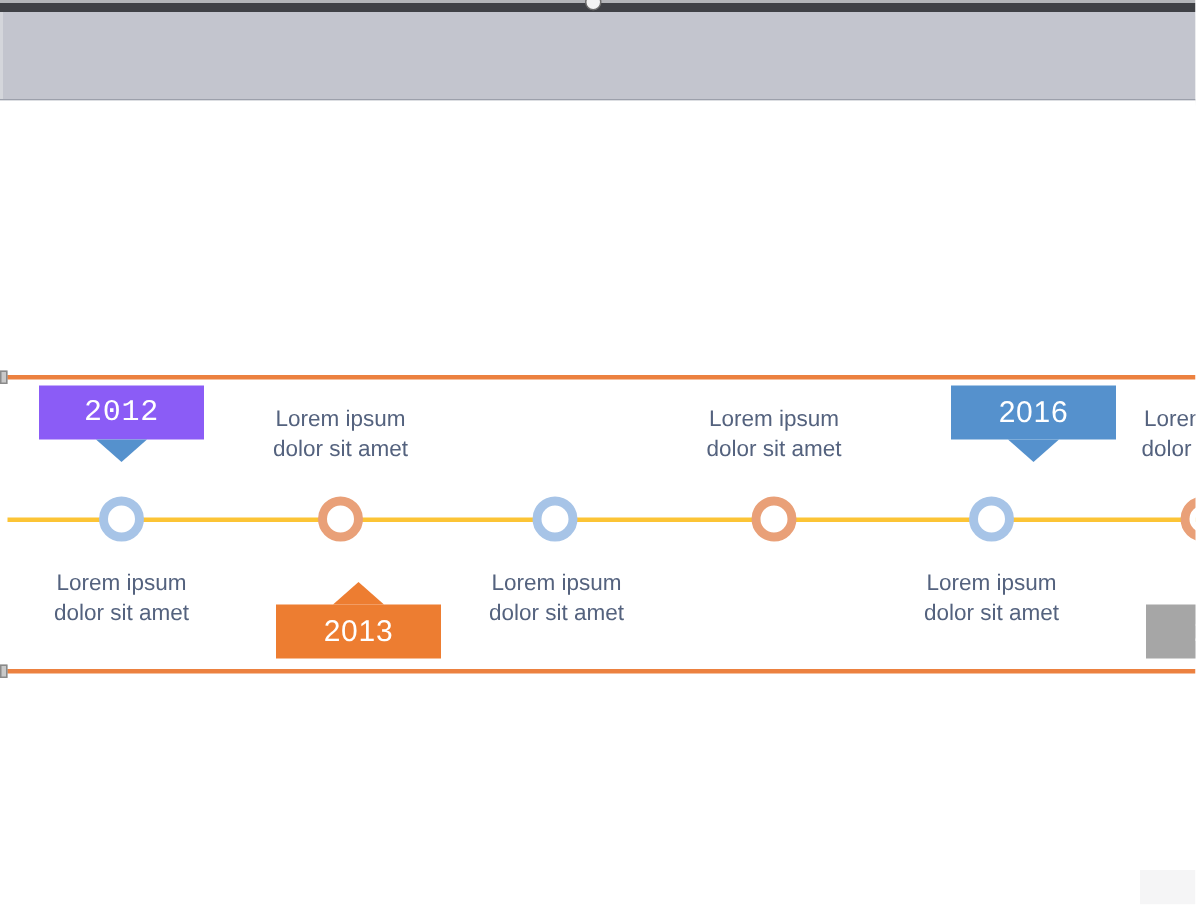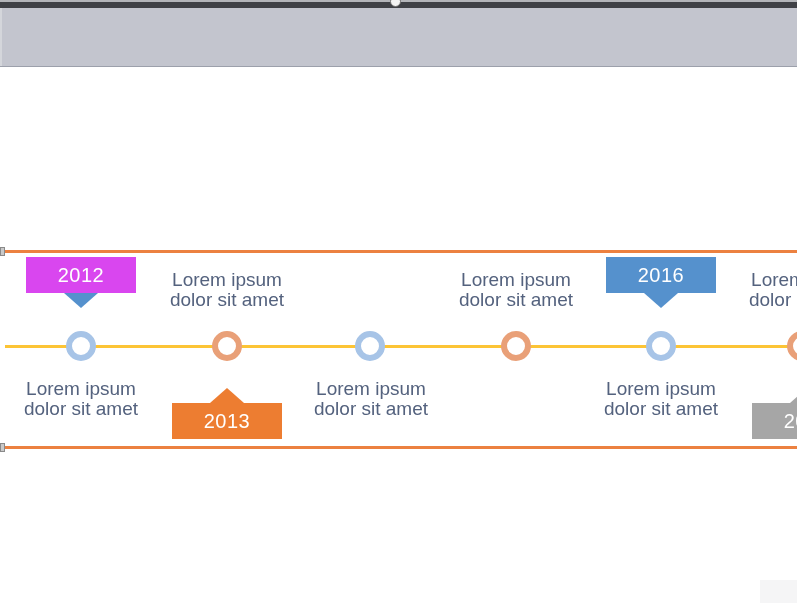--- a/index.html
+++ b/index.html
@@ -45,29 +45,29 @@
 
   .callout{position:absolute;width:110px;height:36px;}
   .callout .box{
     position:absolute;left:0;top:0;width:110px;height:36px;
     display:flex;align-items:center;justify-content:center;
   }
   .callout .year{
     color:#ffffff;font-size:20px;letter-spacing:0.5px;
   }
   .callout.above{top:190px;}   
-  .callout.below{top:336px;}   
+  .callout.below{top:336px;margin-left:12px;}   
   .tail{position:absolute;left:50%;margin-left:-17px;width:0;height:0;
         border-left:17px solid transparent;border-right:17px solid transparent;}
   .callout.above .tail{top:36px;border-top:15px solid;}
   .callout.below .tail{top:-15px;border-bottom:15px solid;}
 
   .lorem{
     position:absolute;width:140px;text-align:center;
-    font-size:19px;line-height:20px;color:#54627e;
+    font-size:15px;line-height:20px;color:#54627e;
   }
   .lorem.above{top:203px;}  
   .lorem.below{top:312px;}  
 </style>
 </head>
 <body>
 
 <div class="top-edge"></div>
 <div class="titlebar"></div>
 <div class="rotate-handle"></div>
@@ -83,26 +83,26 @@
   <div class="axis-line" style="background-color: rgb(252, 196, 53);"></div>
 
   <div class="node" style="left: 66px; border-color: rgb(167, 196, 231);"></div>
   <div class="node" style="left: 212px; border-color: rgb(233, 160, 120);"></div>
   <div class="node" style="left: 355px; border-color: rgb(167, 196, 231);"></div>
   <div class="node" style="left: 501px; border-color: rgb(233, 160, 120);"></div>
   <div class="node" style="left: 646px; border-color: rgb(167, 196, 231);"></div>
   <div class="node" style="left: 787px; border-color: rgb(233, 160, 120);"></div>
 
   <div class="callout above" style="left:26px">
-    <div class="box" style="background-color: #d946ef;">
+    <div class="box" style="background-color: #8b5cf6; font-family: Liberation Mono, monospace;">
       <span class="year">2012</span>
     </div>
     <div class="tail" style="border-top-color: rgb(85, 145, 205);"></div>
   </div>
-  <div class="callout above" style="left:606px">
+  <div class="callout above" style="left:634px">
     <div class="box" style="background-color: rgb(85, 145, 205);">
       <span class="year">2016</span>
     </div>
     <div class="tail" style="border-top-color: rgb(85, 145, 205);"></div>
   </div>
 
   <div class="callout below" style="left:172px">
     <div class="box" style="background-color: rgb(237, 125, 49);">
       <span class="year">2013</span>
     </div>

